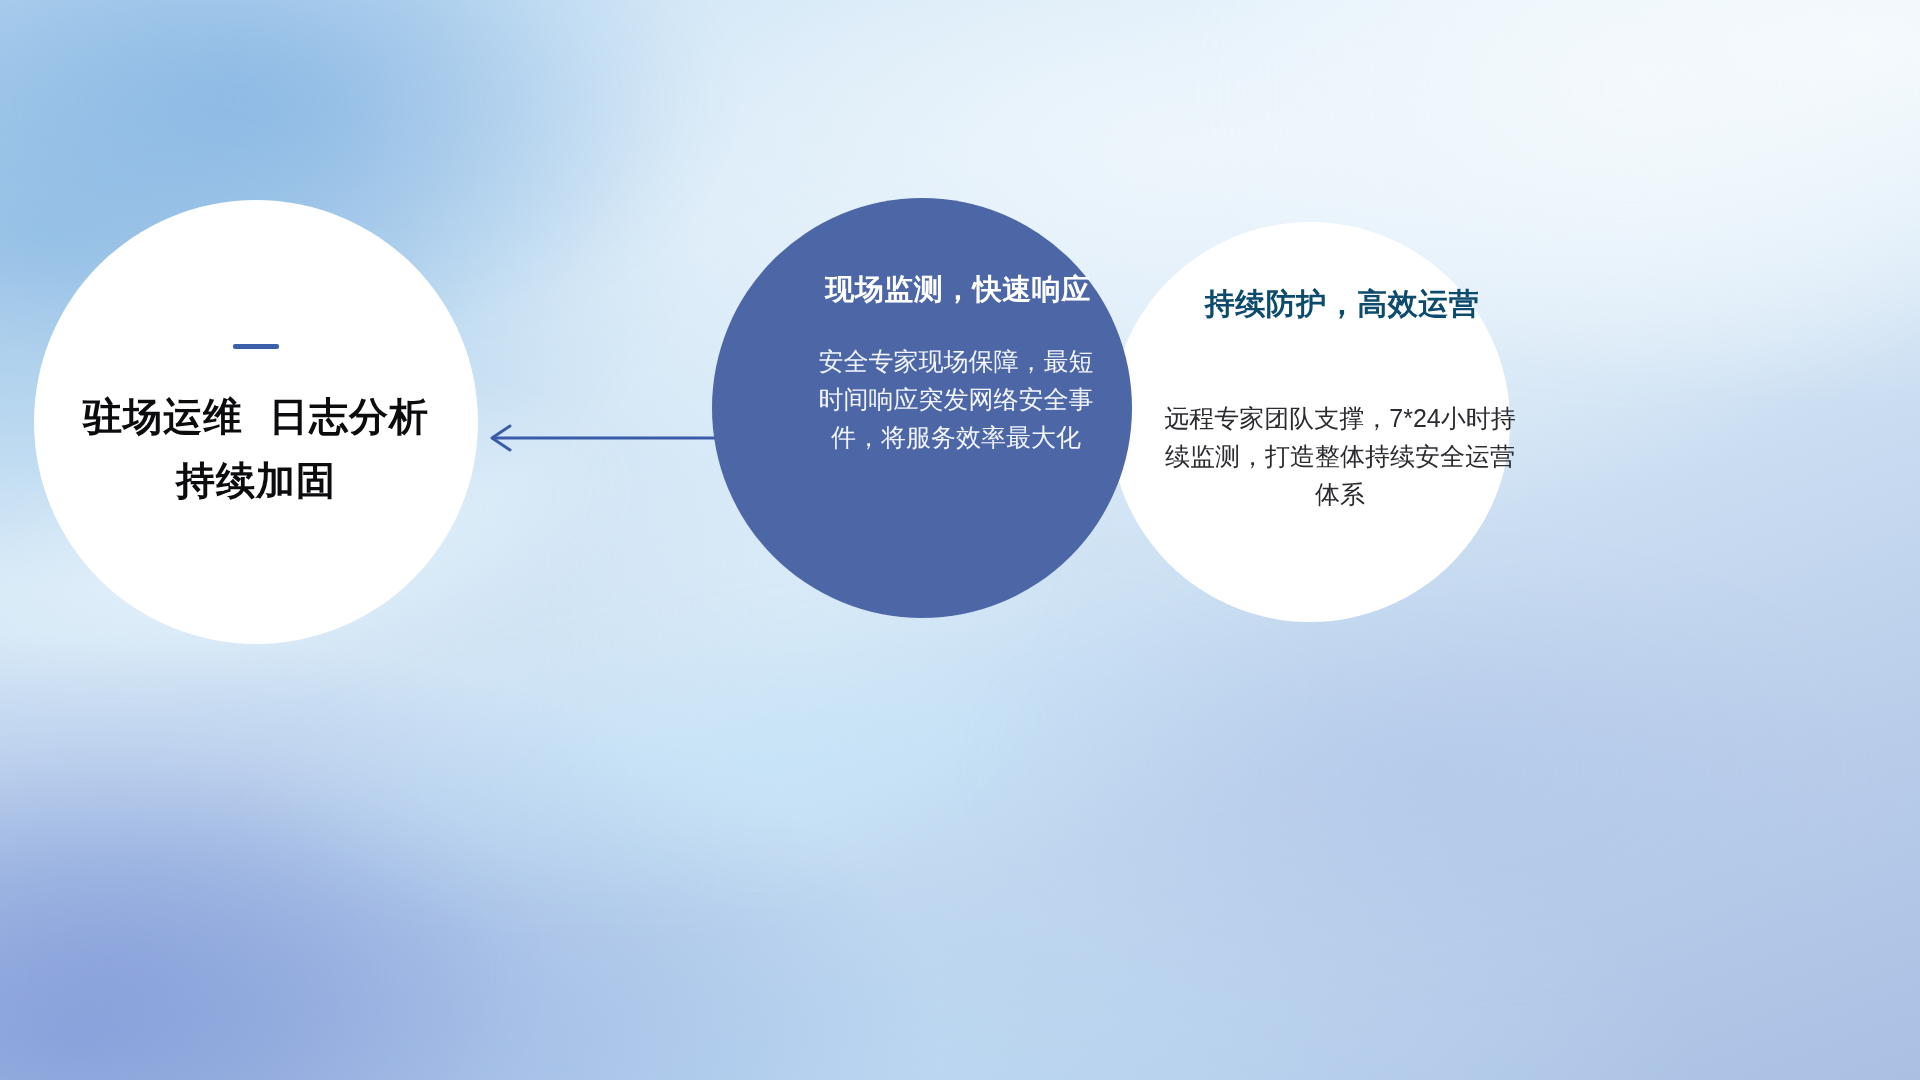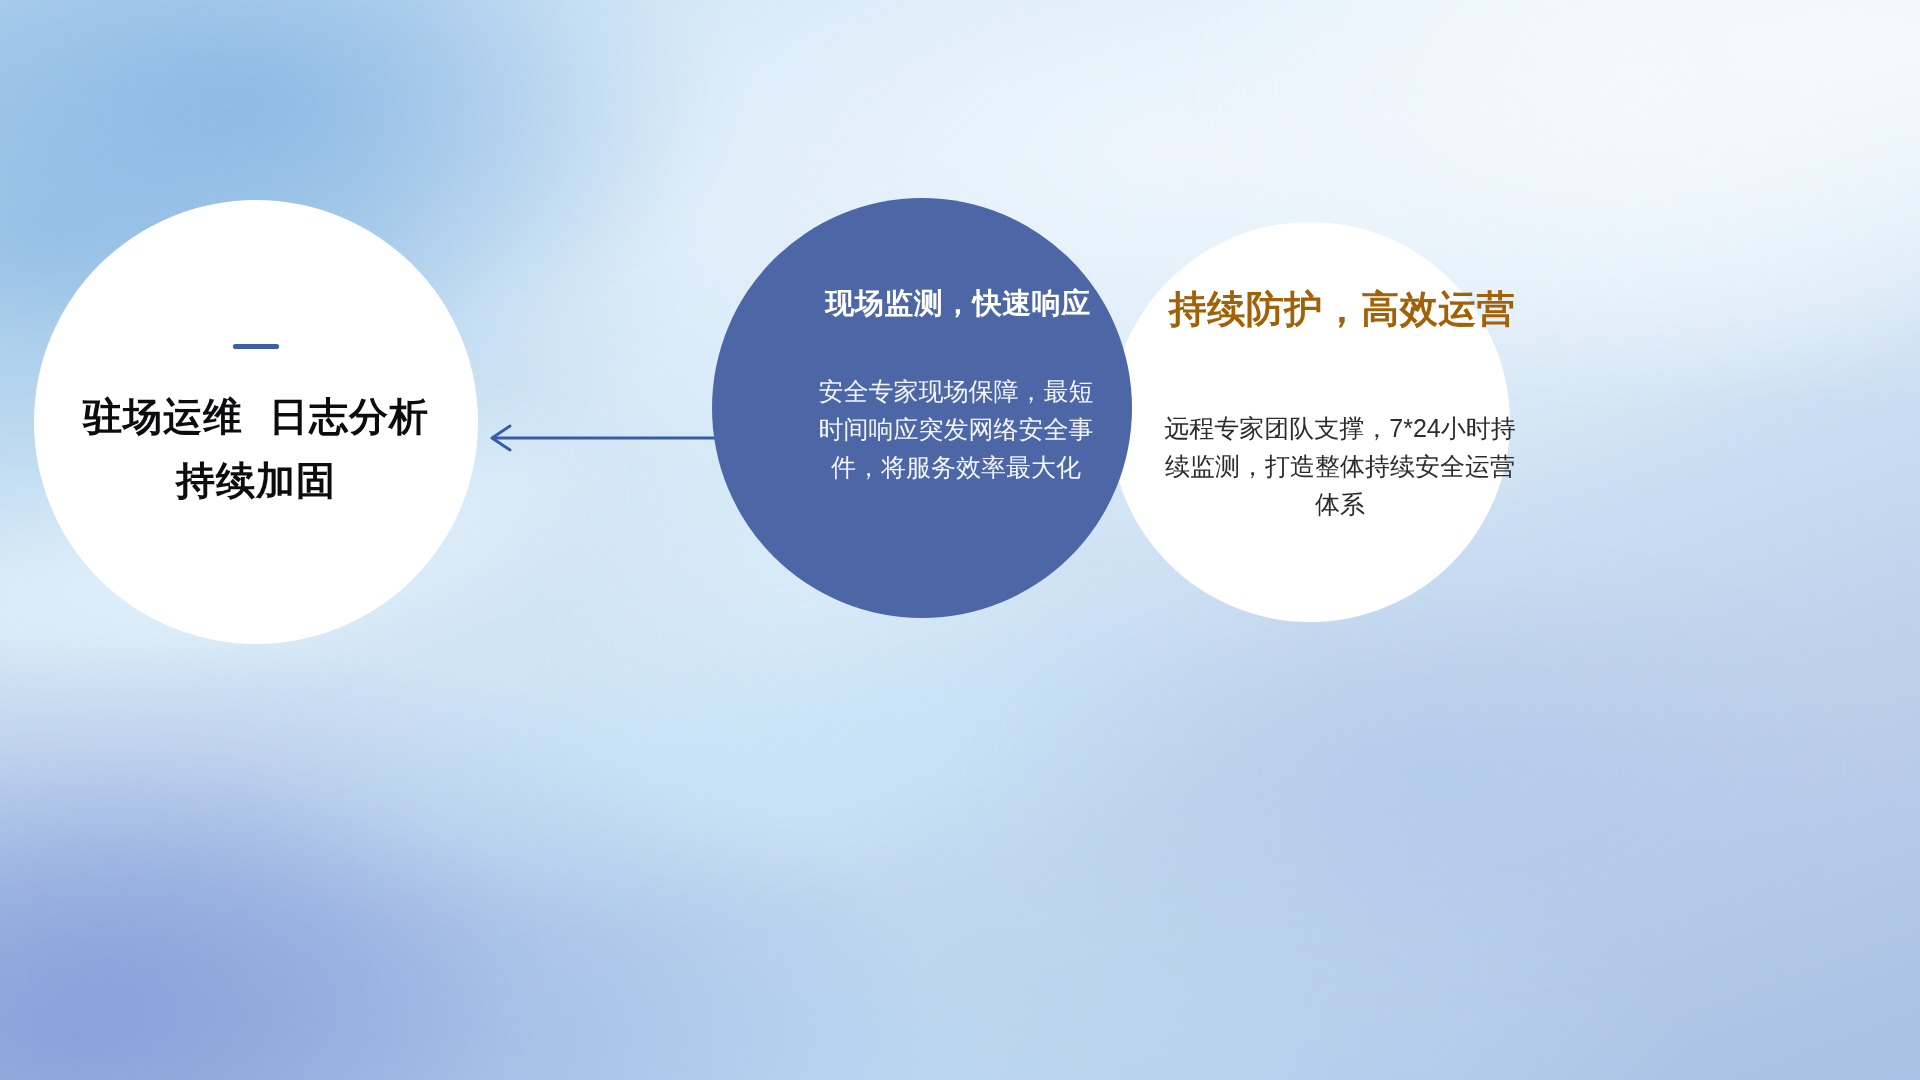--- a/index.html
+++ b/index.html
@@ -52,43 +52,43 @@
     color:#0c0c0f;font-weight:bold;font-size:39px;letter-spacing:1px;
     white-space:nowrap;line-height:1;
   }
   .left-line .gap{display:inline-block;width:26px;}
 
   .circle-mid{
     left:712px;top:198px;width:420px;height:420px;background:#4d67a6;
     z-index:3;
   }
   .mid-inner{
-    position:absolute;left:712px;top:198px;width:420px;height:420px;z-index:5;
+    position:absolute;left:712px;top:184px;width:420px;height:420px;z-index:5;
     display:flex;flex-direction:column;align-items:center;
     padding-top:86px;box-sizing:border-box;
   }
   .mid-title{
     color:#ffffff;font-weight:bold;font-size:29px;letter-spacing:.5px;white-space:nowrap;
     transform:translateX(36px);
   }
   .mid-body{
-    margin-top:48px;color:#f2f5fb;font-size:25px;line-height:1.52;
+    margin-top:32px;color:#f2f5fb;font-size:25px;line-height:1.52;
     width:280px;text-align:center;transform:translateX(34px);
   }
 
   .circle-right{
     left:1110px;top:222px;width:400px;height:400px;background:#ffffff;z-index:2;
   }
   .right-inner{
     position:absolute;left:1110px;top:222px;width:400px;height:400px;z-index:6;
     display:flex;flex-direction:column;align-items:center;
     padding-top:62px;box-sizing:border-box;
   }
   .right-title{
-    color:#a16207;font-weight:bold;font-size:38px;letter-spacing:.5px;white-space:nowrap;
+    color:#0c4a6e;font-weight:bold;font-size:30px;letter-spacing:.5px;white-space:nowrap;
     transform:translateX(32px);
   }
   .right-body{
     margin-top:74px;color:#2b2b30;font-size:25px;line-height:1.52;
     width:356px;text-align:center;transform:translateX(30px);
   }
 
   
   .arrow{position:absolute;left:480px;top:418px;width:260px;height:40px;z-index:1;}
 </style>

